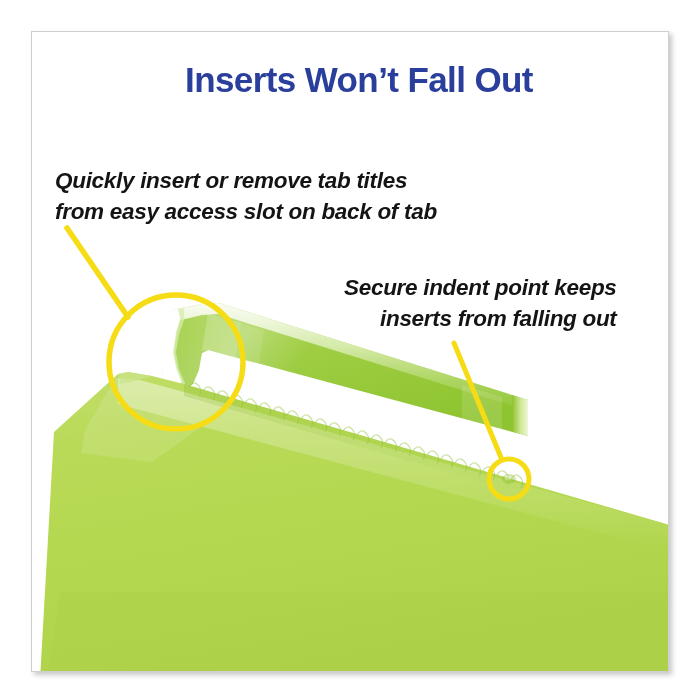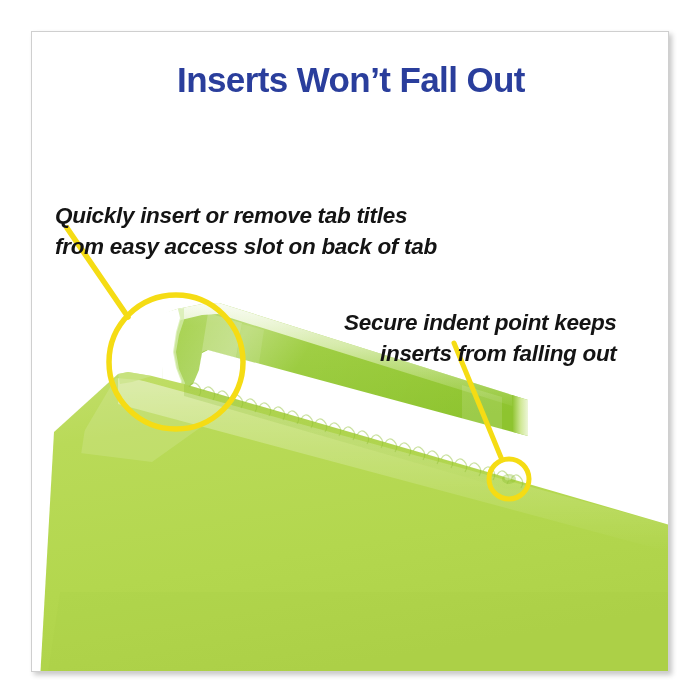--- a/index.html
+++ b/index.html
@@ -31,21 +31,21 @@
     background: #ffffff;
     border: 1px solid #cfcfcf;
     box-shadow: 3px 3px 5px rgba(0,0,0,0.22);
     box-sizing: border-box;
     overflow: hidden;
   }
 
   
   #headline {
     position: absolute;
-    left: 0;
+    left: 8px;
     top: 28px;
     width: 638px;
     text-align: center;
     font-family: "Liberation Sans", sans-serif;
     font-weight: bold;
     font-size: 35px;
     letter-spacing: -0.6px;
     color: #2a3e9c;
     white-space: nowrap;
   }
@@ -54,21 +54,20 @@
   .caption {
     position: absolute;
     font-family: "Liberation Sans", sans-serif;
     font-style: italic;
     font-weight: bold;
     font-size: 22.5px;
     line-height: 31px;
     color: #141414;
     letter-spacing: -0.3px;
     white-space: nowrap;
-    margin-top: 35px;
   }
   #caption-left  { left: 23px; top: 133px; text-align: left; }
   #caption-right { left: 312px; top: 240px; text-align: right; }
 
   
   #photo {
     position: absolute;
     left: 0;
     top: 0;
     width: 638px;

